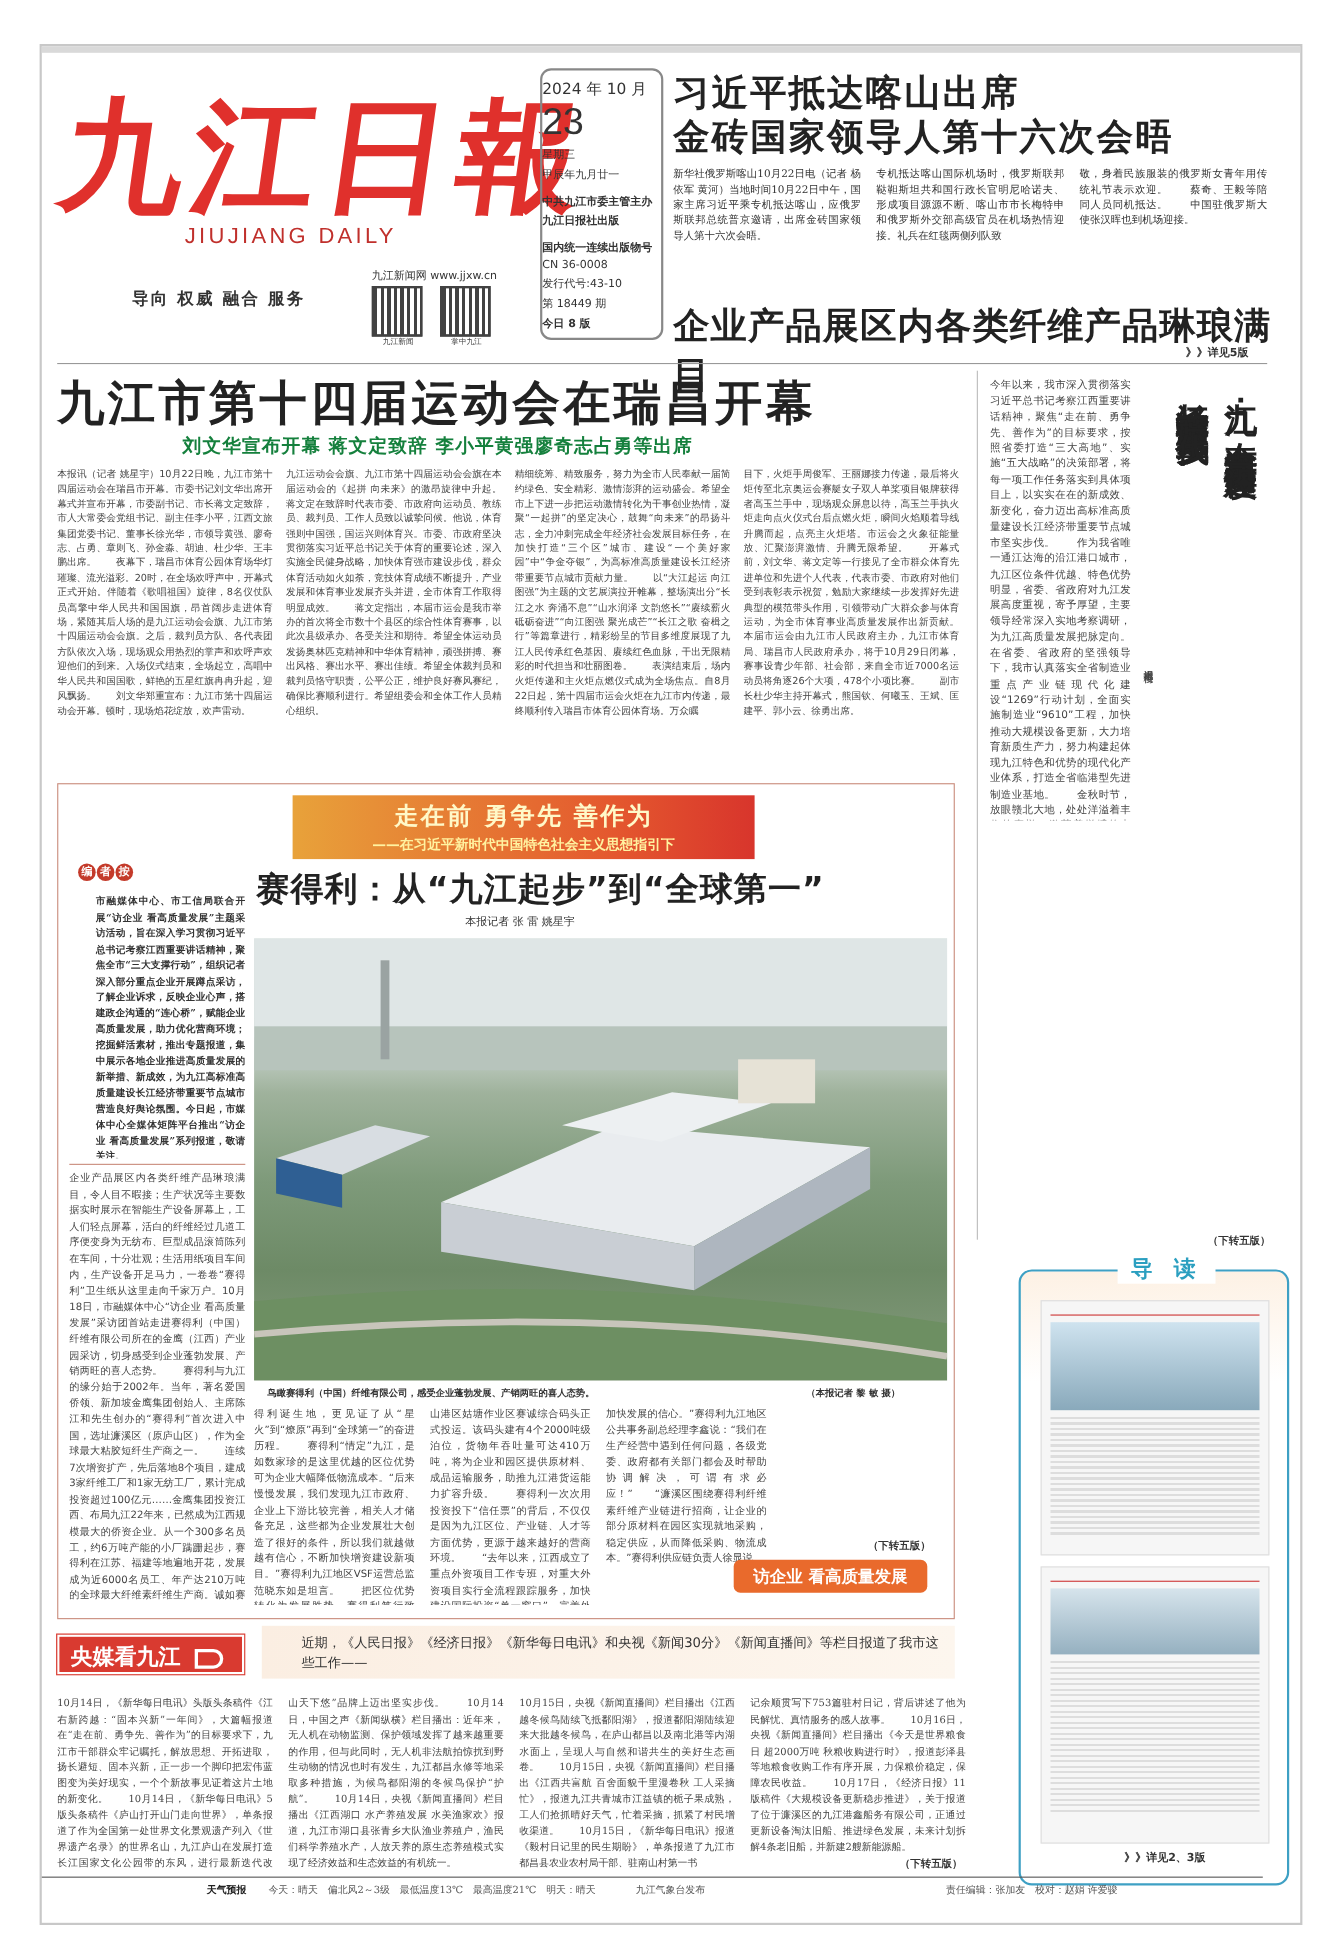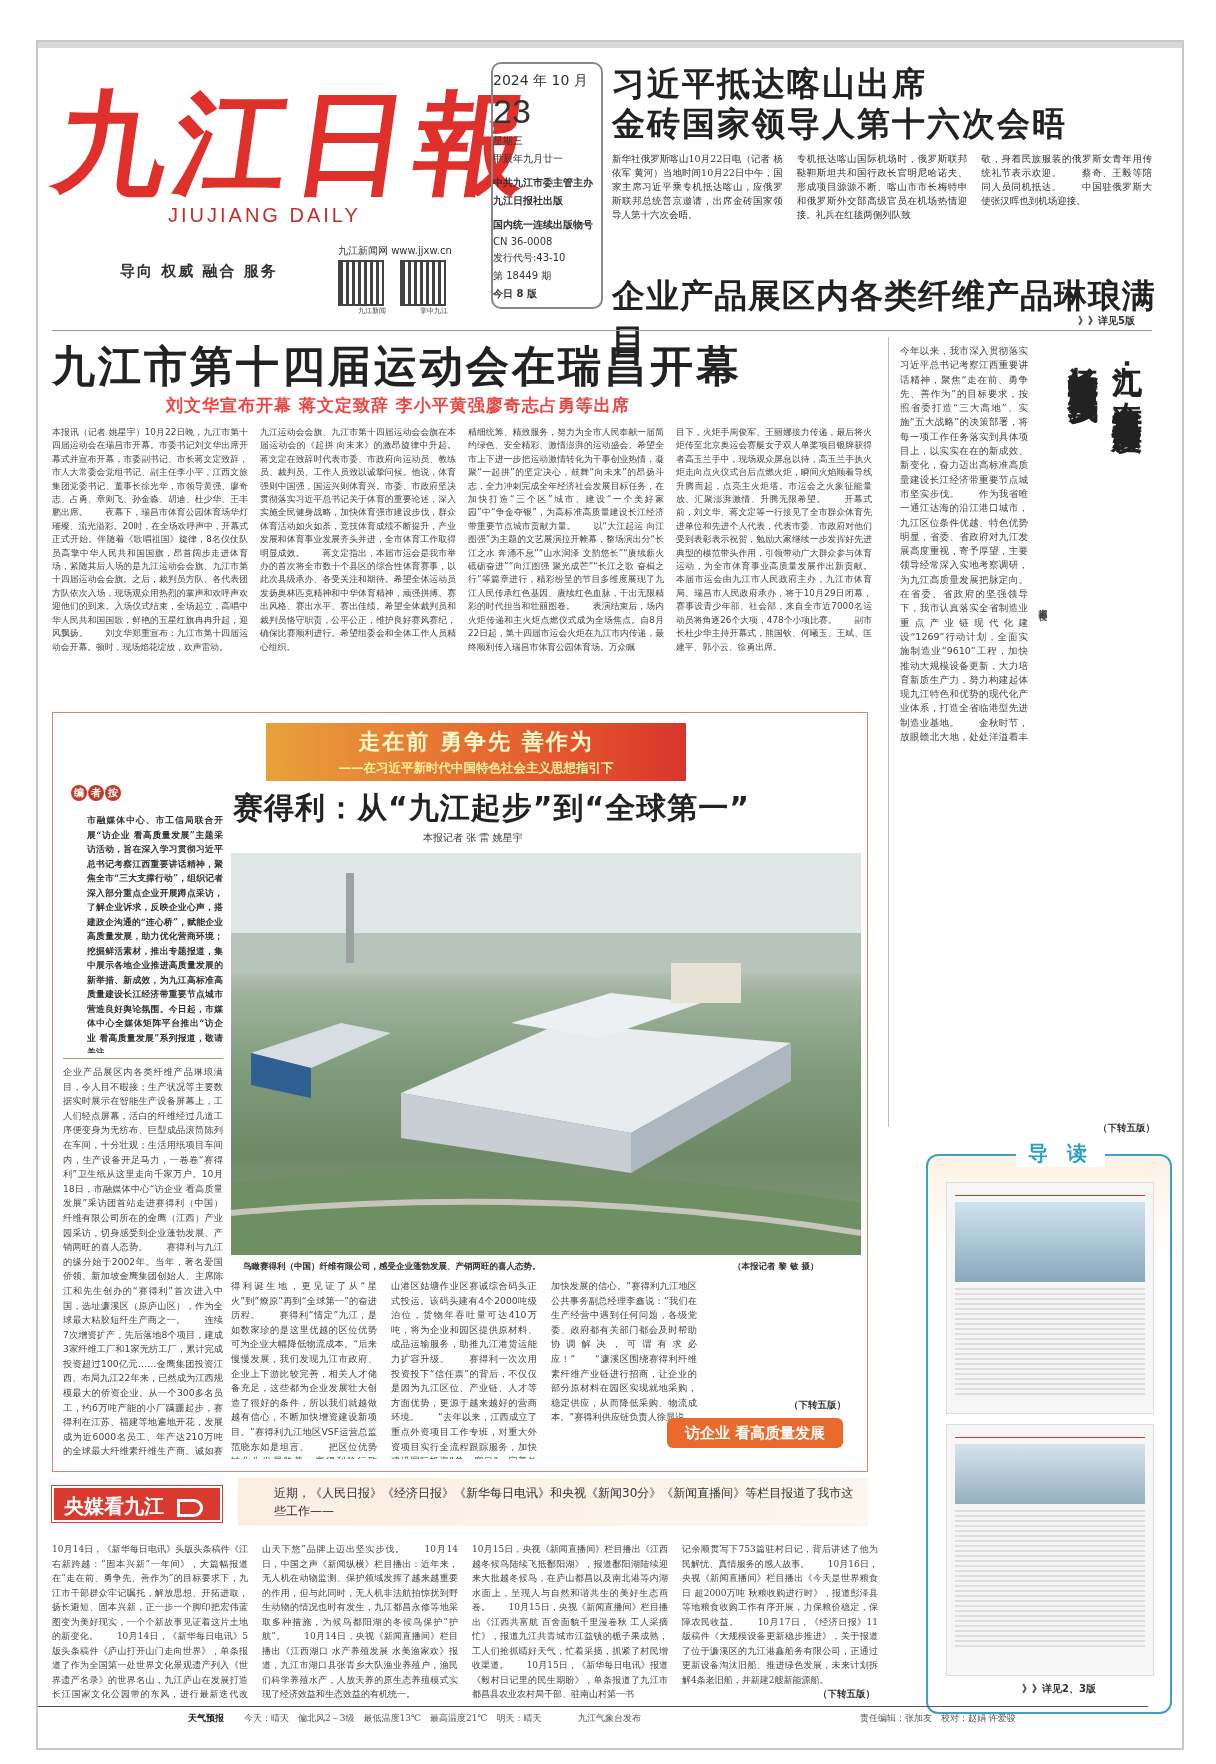--- a/index.html
+++ b/index.html
@@ -10,34 +10,34 @@
   .serif{font-family:"DejaVu Serif",serif;}
   
   .logo{left:18px;top:45px;font-family:"DejaVu Serif",serif;font-size:112px;font-weight:bold;color:#e0302c;letter-spacing:8px;line-height:1;transform:skewX(-8deg);white-space:nowrap;}
   .logo-en{left:130px;top:162px;font-size:20px;color:#c0302c;letter-spacing:3px;font-family:"Liberation Sans",sans-serif;}
   .motto{left:82px;top:220px;font-size:15px;font-weight:bold;color:#333;letter-spacing:2px;}
   .site{left:300px;top:202px;font-size:10px;color:#333;white-space:nowrap;}
   .qr{width:42px;height:42px;background:
       repeating-linear-gradient(90deg,#222 0 3px,#fff 3px 6px),#222;
       border:2px solid #222;opacity:.85;}
   .qr::after{content:"";}
-  .qr-label{font-size:7px;color:#444;text-align:right;width:48px;}
+  .qr-label{font-size:7px;color:#444;text-align:center;width:48px;}
   .datebox{left:453px;top:20px;width:112px;height:247px;border:2px solid #888;border-radius:10px;box-sizing:border-box;font-size:10px;color:#333;}
   .datebox .ym{margin-top:8px;font-size:14px;}
   .datebox .day{font-size:34px;line-height:38px;margin-top:2px;font-family:"Liberation Sans",sans-serif;}
   .datebox .line{margin-top:4px;}
   .datebox .bold{font-weight:bold;}
   .hl-top{left:574px;top:22px;font-size:33px;font-weight:bold;line-height:40px;color:#222;letter-spacing:2px;}
   .col-text{font-size:9.5px;line-height:14px;color:#333;text-align:justify;}
   .hl2{left:574px;top:232px;font-size:33px;font-weight:bold;color:#222;letter-spacing:1px;}
   .seepage{font-size:10px;font-weight:bold;color:#333;}
   .rule{height:2px;background:#333;}
   
   .hl-main{left:14px;top:296px;font-size:43px;font-weight:bold;color:#222;letter-spacing:3px;white-space:nowrap;}
-  .sub-main{left:128px;top:352px;font-size:17px;font-weight:bold;color:#ef4444;font-family:"DejaVu Serif",serif;letter-spacing:1px;white-space:nowrap;}
+  .sub-main{left:128px;top:352px;font-size:17px;font-weight:bold;color:#15803d;font-family:"DejaVu Serif",serif;letter-spacing:1px;white-space:nowrap;}
   .txtcol{font-size:8.8px;line-height:13.4px;color:#444;text-align:justify;overflow:hidden;}
   
   .vtitle{writing-mode:vertical-rl;font-size:30px;font-weight:bold;color:#222;line-height:38px;letter-spacing:2px;}
   
   .feature{left:14px;top:670px;width:816px;height:760px;border:1.5px solid #c98a7a;box-sizing:border-box;}
   .banner{left:213px;top:10px;width:420px;height:58px;background:linear-gradient(90deg,#e8a23a,#e4572e 70%,#d8352c);text-align:center;color:#fff;}
   .banner .b1{font-size:22px;font-weight:bold;color:#fff8c8;margin-top:4px;letter-spacing:2px;}
   .banner .b2{font-size:12.5px;font-weight:bold;color:#fff2a0;margin-top:3px;}
   .editor-badge{left:18px;top:72px;display:flex;gap:1px;}
   .editor-badge span{display:inline-block;width:16px;height:16px;border-radius:50%;background:#c43a2a;color:#fff;font-size:10px;text-align:center;line-height:16px;font-weight:bold;}

